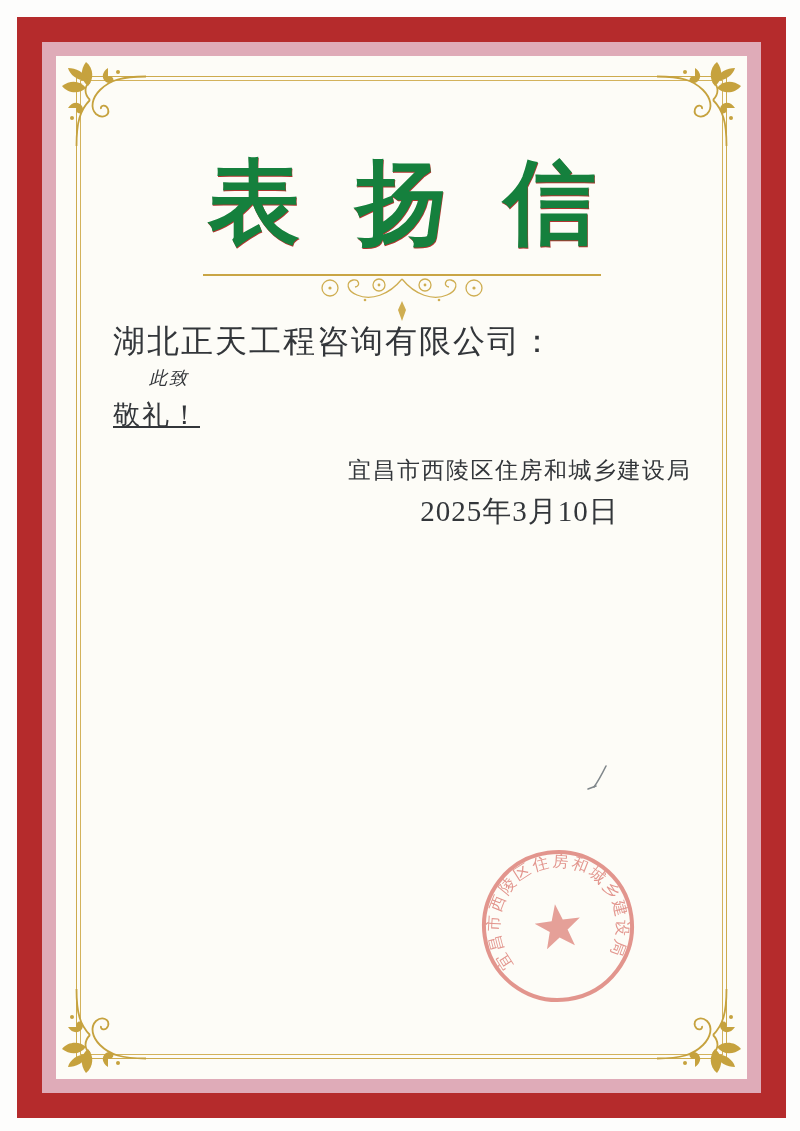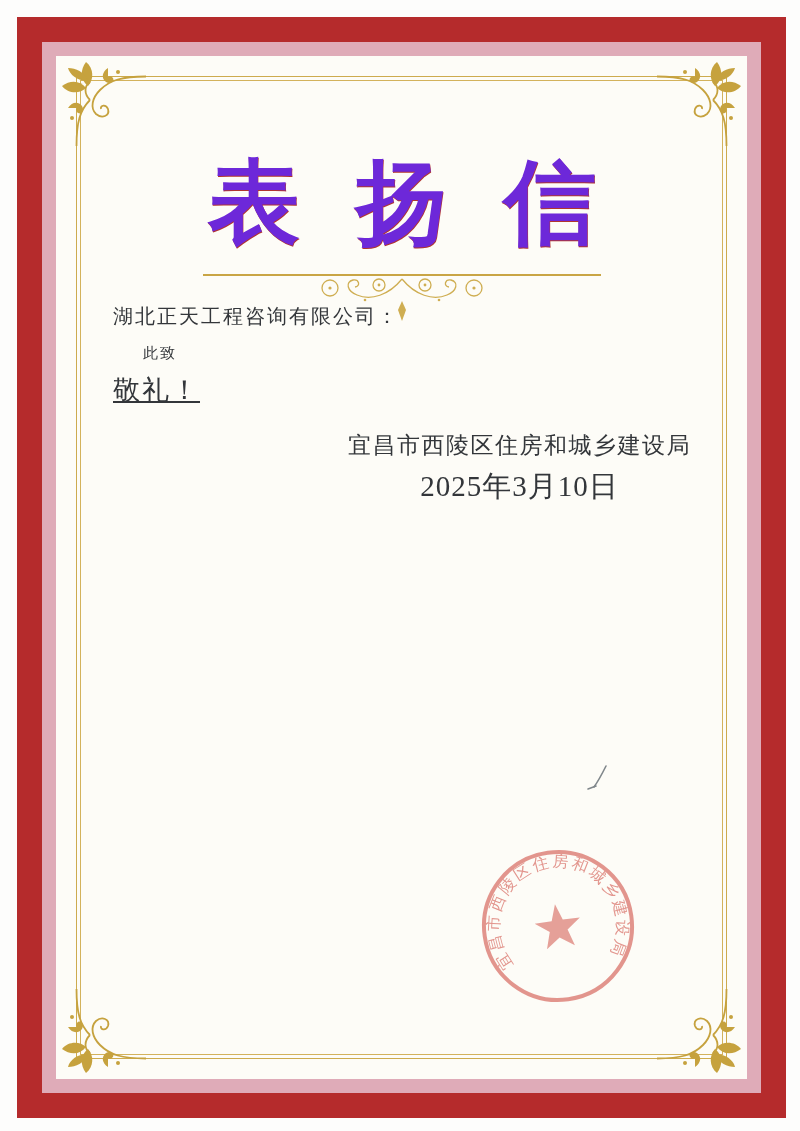--- a/index.html
+++ b/index.html
@@ -20,31 +20,31 @@
   .corner { position:absolute; width:96px; height:96px; pointer-events:none; }
   .corner.tl { left:0; top:0; }
   .corner.tr { right:0; top:0; transform:scaleX(-1); }
   .corner.bl { left:0; bottom:0; transform:scaleY(-1); }
   .corner.br { right:0; bottom:0; transform:scale(-1,-1); }
 
   
   .content { position:absolute; left:57px; top:0; width:578px; color:#33363a; }
 
   .title { margin-top:97px; text-align:center; font-size:92px; line-height:101px;
-           font-weight:700; color:#6d28d9; letter-spacing:56px; padding-left:56px;
+           font-weight:700; color:#15803d; letter-spacing:56px; padding-left:56px;
            text-shadow:0.5px 0.5px 0 #b13530; white-space:nowrap; }
 
   .divider { margin:20px auto 0; width:398px; height:0; border-top:2px solid #c9a545; position:relative; }
   .flourish { position:absolute; top:-1px; left:50%; transform:translateX(-50%); }
 
-  .salutation { margin-top:21px; font-size:20px; line-height:38px; letter-spacing:2px; }
+  .salutation { margin-top:46px; font-size:32px; line-height:38px; letter-spacing:2px; }
 
   .body-text p { font-size:23px; line-height:37px; letter-spacing:1.5px;
                  text-align:justify; text-align-last:left; text-indent:2em; }
-  .closing-respect { font-size:15px; line-height:37px; text-indent:2em; letter-spacing:2px; }
+  .closing-respect { font-size:18px; line-height:37px; text-indent:2em; letter-spacing:2px;font-style:italic; }
   .closing-salute  { font-size:27px; line-height:37px; letter-spacing:2px;text-decoration:underline; }
 
   .signature { margin-top:17px; text-align:right; }
   .signature .sig-inner { display:inline-block; text-align:center; }
   .signature .agency { font-size:23px; line-height:40px; letter-spacing:1.5px; }
   .signature .date   { font-size:29px; line-height:40px; letter-spacing:1px; }
 
   
   .seal { position:absolute; left:422px; top:790px; width:160px; height:160px;
           mix-blend-mode:multiply; opacity:.62; pointer-events:none; }

